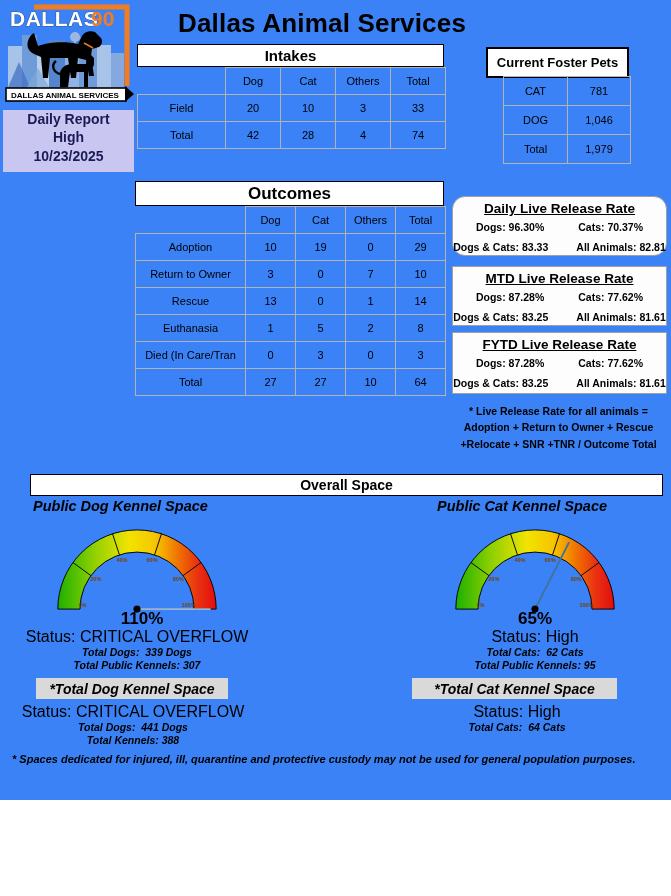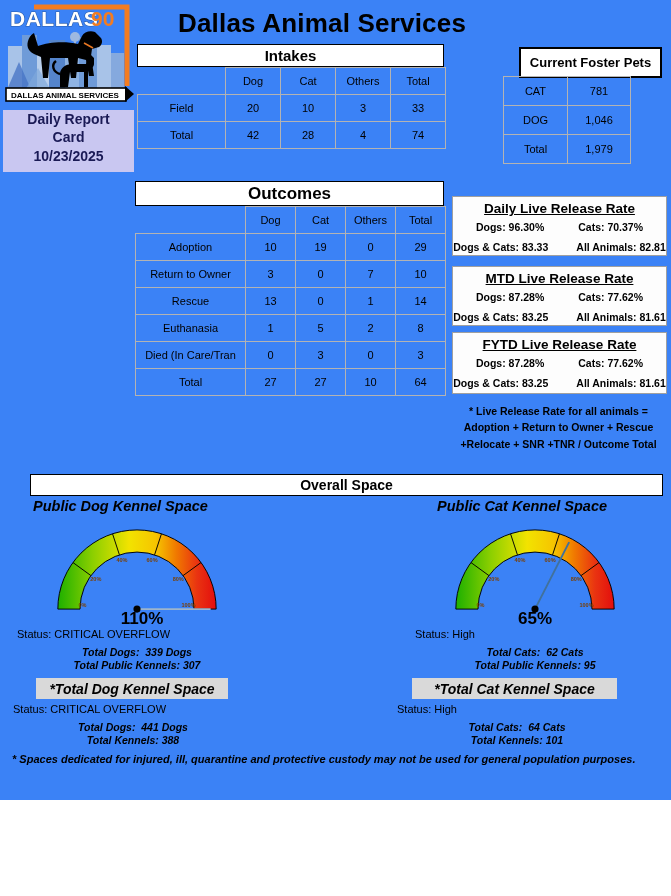--- a/index.html
+++ b/index.html
@@ -11,21 +11,21 @@
   .main-title{left:137px;top:8px;width:370px;text-align:center;
               font-size:26px;font-weight:bold;letter-spacing:0.2px;}
   .report-card{left:3px;top:110px;width:131px;height:62px;background:#c9c7f1;
                display:flex;flex-direction:column;text-align:center;
                font-weight:bold;font-size:14px;color:#1a1a55;line-height:1.32;}
 
   
   .hbox{border:1.6px solid #000;background:#fff;display:flex;align-items:center;justify-content:center;font-weight:bold;}
   .intakes-h{left:137px;top:44px;width:305px;height:21px;font-size:15px;}
   .outcomes-h{left:135px;top:181px;width:307px;height:23px;font-size:17px;}
-  .foster-h{left:519px;top:47px;width:139px;height:27px;border-width:2px;font-size:13px;}
+  .foster-h{left:486px;top:47px;width:139px;height:27px;border-width:2px;font-size:13px;}
   .overall-h{left:30px;top:474px;width:631px;height:20px;font-size:14px;}
 
   
   table{border-collapse:collapse;font-size:11px;}
   td{border:1px solid #b3b3b3;text-align:center;vertical-align:middle;padding:0;}
   td.nw{border-top:none;border-left:none;}
   .intakes-t{left:137px;top:67px;}
   .intakes-t td{height:26px;}
   .intakes-t td.lbl{width:87px;}
   .intakes-t td.val{width:54px;}
@@ -41,21 +41,21 @@
   
   .rbox{left:452px;width:213px;border:1px solid #a0a0a0;background:#fdfdfd;text-align:center;}
   .rbox .rtitle{font-size:13.5px;font-weight:bold;text-decoration:underline;margin-top:4px;}
   .rbox .rrow1{display:flex;justify-content:center;gap:34px;font-size:10.5px;font-weight:bold;margin-top:5px;}
   .rbox .rrow2{display:flex;justify-content:center;gap:28px;font-size:10.5px;font-weight:bold;margin-top:8px;}
   .rnote{left:452px;top:403px;width:213px;text-align:center;font-size:10.5px;font-weight:bold;line-height:1.55;}
 
   
   .kennel-heading{top:498px;font-size:14.5px;font-weight:bold;font-style:italic;}
   .gauge-val{top:609px;width:190px;text-align:center;font-size:17px;font-weight:bold;}
-  .status-line{top:628px;width:240px;text-align:left;font-size:11px;}
+  .status-line{top:628px;width:240px;text-align:center;font-size:16px;}
   .it-line{width:240px;text-align:center;font-size:10.5px;font-weight:bold;font-style:italic;white-space:pre;}
   .grayband{top:678px;height:21px;background:#d9d9d9;display:flex;align-items:center;justify-content:center;
             font-size:14px;font-weight:bold;font-style:italic;}
   .footnote{left:12px;top:753px;width:640px;font-size:11px;font-weight:bold;font-style:italic;}
   .footer{top:876px;right:9px;font-size:11px;display:flex;gap:24px;}
 
   .gtick{fill:#7b3f00;font-size:7px;font-weight:bold;font-family:"Liberation Sans",sans-serif;}
   .gauge-svg{position:absolute;top:514px;}
 </style>
 </head>
@@ -92,21 +92,21 @@
     </g>
 
     <rect x="2" y="84" width="120" height="13" fill="#fff" stroke="#000" stroke-width="1.6"></rect>
     <polygon points="121,82 130,90 121,98" fill="#000"></polygon>
     <text x="61" y="93.5" text-anchor="middle" font-size="8" font-weight="bold" fill="#000">DALLAS ANIMAL SERVICES</text>
   </svg>
 
   <div class="abs main-title">Dallas Animal Services</div>
   <div class="abs report-card">
     <span>Daily Report</span>
-    <span>Card</span>
+    <span>High</span>
     <span>10/23/2025</span>
   </div>
 
   <div class="abs hbox intakes-h">Intakes</div>
   <table class="abs intakes-t">
     <tbody>
         <tr>
       <td class="lbl nw"></td>
       <td class="val">Dog</td>
       <td class="val">Cat</td>
@@ -196,21 +196,21 @@
     <tr>
       <td class="lbl">Total</td>
       <td class="val">27</td>
       <td class="val">27</td>
       <td class="val">10</td>
       <td class="val">64</td>
     </tr>
   </tbody>
     </table>
 
-  <div class="abs rbox" style="top:196px;height:58px;">
+  <div class="abs rbox" style="top:196px;height:58px;border-radius:13px;">
     <div class="rtitle">Daily Live Release Rate</div>
     <div class="rrow1">
       <span>Dogs: 96.30%</span>
       <span>Cats: 70.37%</span>
     </div>
     <div class="rrow2">
       <span>Dogs &amp; Cats: 83.33</span>
       <span>All Animals: 82.81</span>
     </div>
   </div>
@@ -307,21 +307,20 @@
 
   <div class="abs grayband" style="left:36px;width:192px;">*Total Dog Kennel Space</div>
   <div class="abs grayband" style="left:412px;width:205px;">*Total Cat Kennel Space</div>
 
   <div class="abs status-line" style="left:13px;top:703px;">Status: CRITICAL OVERFLOW</div>
   <div class="abs status-line" style="left:397px;top:703px;">Status: High</div>
 
   <div class="abs it-line" style="left:13px;top:721px;">Total Dogs:  441 Dogs</div>
   <div class="abs it-line" style="left:13px;top:734px;">Total Kennels: 388</div>
   <div class="abs it-line" style="left:397px;top:721px;">Total Cats:  64 Cats</div>
-  <div class="abs it-line" style="left:397px;top:734px;">Total Kennels: 101</div>
 
   <div class="abs footnote">* Spaces dedicated for injured, ill, quarantine and protective custody may not be used for general population purposes.</div>
   <div class="abs footer">
     <span>10/24/2025</span>
     <span>5:35:18AM</span>
   </div>
 
 </div>
 
 </body></html>

